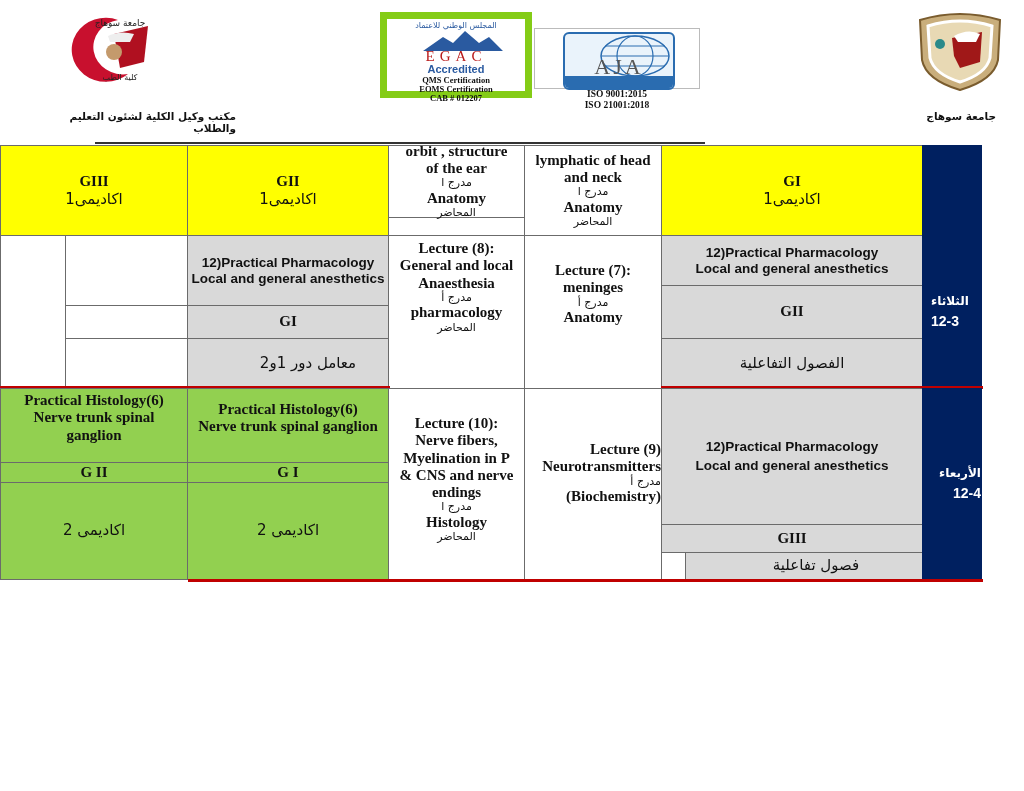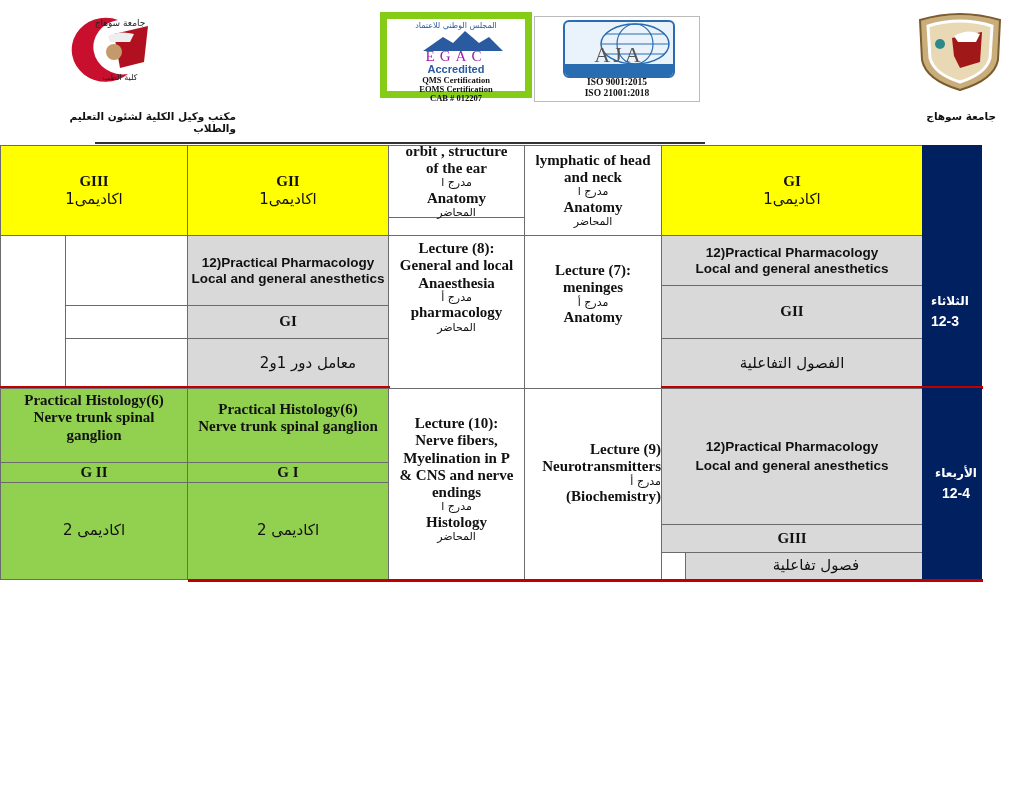--- a/index.html
+++ b/index.html
@@ -12,21 +12,21 @@
   .white { background:#ffffff; }
   .navy { background:#002060; color:#ffffff; border-color:#002060; }
   .serif15 { font-family:"Liberation Serif", serif; font-weight:bold; font-size:15px; }
   .sans13 { font-family:"Liberation Sans", sans-serif; font-weight:bold; font-size:13.5px; }
   .ar12 { font-family:"DejaVu Sans", sans-serif; font-weight:normal; font-size:15px; direction:rtl; }
   .ar11 { font-family:"DejaVu Sans", sans-serif; font-size:11px; direction:rtl; }
   .redline { position:absolute; height:3px; background:#c00000; }
   
   .logo-left { left:58px; top:12px; width:104px; height:72px; }
   .egac { left:380px; top:12px; width:152px; height:86px; border:7px solid #84cc16; background:#fff; }
-  .aja { left:534px; top:16px; width:166px; height:86px; border:1px solid #bbb; background:#fff; }
+  .aja { left:534px; top:28px; width:166px; height:61px; border:1px solid #bbb; background:#fff; }
   .crest { left:914px; top:12px; width:92px; height:80px; }
 </style>
 </head>
 <body>
 
 <div class="abs logo-left">
   <svg width="104" height="72" viewBox="0 0 104 72">
     <path d="M60 8 A34 32 0 1 0 70 62 A26 24 0 1 1 60 8 Z" fill="#c8102e"></path>
     <path d="M56 22 L90 14 L86 50 L62 56 Z" fill="#b01020"></path>
     <path d="M50 24 Q62 18 76 22 L72 30 L52 30 Z" fill="#eeeeee"></path>
@@ -34,21 +34,21 @@
     <text x="62" y="14" font-size="9" fill="#222" font-family="DejaVu Sans, sans-serif" text-anchor="middle">جامعة سوهاج</text>
     <text x="62" y="68" font-size="8" fill="#222" font-family="DejaVu Sans, sans-serif" text-anchor="middle">كلية الطب</text>
   </svg>
 </div>
 
 <div class="abs egac">
   <div style="position:absolute;left:0;right:0;top:2px;text-align:center;font-family:'DejaVu Sans',sans-serif;font-size:8px;color:#2a5aa0;">المجلس الوطني للاعتماد</div>
   <svg style="position:absolute;left:36px;top:12px;" width="80" height="20" viewBox="0 0 80 20">
     <path d="M0 20 L20 6 L30 12 L42 0 L56 12 L66 6 L80 20 Z" fill="#2a5aa0"></path>
   </svg>
-  <div style="position:absolute;left:0;right:0;top:30px;text-align:center;font-family:'Liberation Serif',serif;font-size:15px;letter-spacing:5px;color:#a21caf;line-height:14px;">EGAC</div>
+  <div style="position:absolute;left:0;right:0;top:30px;text-align:center;font-family:'Liberation Serif',serif;font-size:15px;letter-spacing:5px;color:#b91c1c;line-height:14px;">EGAC</div>
   <div style="position:absolute;left:0;right:0;top:44px;text-align:center;font-family:'Liberation Sans',sans-serif;font-weight:bold;font-size:11px;color:#2a5aa0;line-height:12px;">Accredited</div>
   <div style="position:absolute;left:0;right:0;top:57px;text-align:center;font-family:'Liberation Serif',serif;font-weight:bold;font-size:8.5px;line-height:9px;">
     <div>QMS Certification</div>
     <div>EOMS Certification</div>
     <div>CAB # 012207</div>
   </div>
 </div>
 
 <div class="abs aja">
   <div style="position:absolute;left:28px;top:3px;width:108px;height:54px;border:2px solid #2a6cb0;border-radius:6px;background:#eaf3fb;overflow:hidden;">
@@ -205,18 +205,18 @@
   <div class="sans13">12)Practical Pharmacology</div>
   <div class="sans13" style="margin-top:3px;">Local and general anesthetics</div>
 </div>
 <div class="cell grey" style="left:661px;top:524px;width:262px;height:29px;">
   <div class="serif15">GIII</div>
 </div>
 <div class="cell grey" style="left:661px;top:552px;width:262px;height:28px;margin-left:24px;">
   <div class="ar12">فصول تفاعلية</div>
 </div>
 
-<div class="cell navy" style="left:922px;top:388px;width:60px;height:192px;align-items:center;padding-left:8px;">
+<div class="cell navy" style="left:922px;top:388px;width:60px;height:192px;align-items:flex-end;padding-left:8px;">
   <div style="font-family:'DejaVu Sans',sans-serif;font-weight:bold;font-size:12px;direction:rtl;">الأربعاء</div>
   <div style="font-family:'Liberation Sans',sans-serif;font-weight:bold;font-size:14px;margin-top:4px;">12-4</div>
 </div>
 
 <div class="redline" style="left:188px;top:579px;width:795px;"></div>
 
 </body></html>

